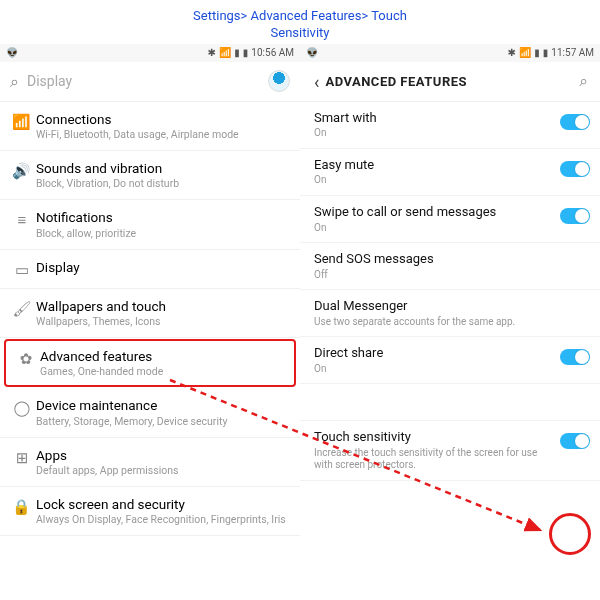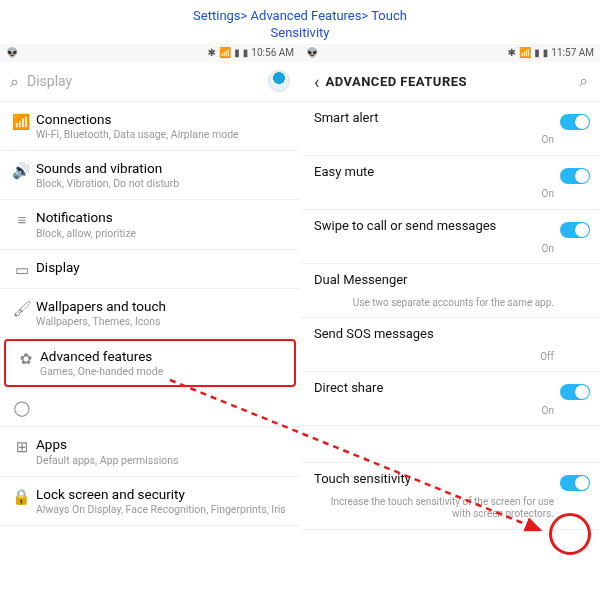--- a/index.html
+++ b/index.html
@@ -22,21 +22,21 @@
   .row .lbl { font-size: 13.5px; color: #000000; line-height: 1.2; }
   .row .sub { font-size: 10.5px; color: #999; line-height: 1.25; margin-top: 1px; }
   .row.highlight { border: 2px solid #e51b1b; border-radius: 4px; margin: 1px 4px; padding: 7px 6px; }
   .afhead { display: flex; align-items: center; height: 40px; padding: 0 8px; border-bottom: 1px solid #eee; }
   .afhead .back { font-size: 18px; color: #444; padding: 0 6px; }
   .afhead .aftitle { font-size: 13px; font-weight: 700; letter-spacing: 0.5px; color: #222; flex: 1; }
   .afhead .mag2 { color: #888; font-size: 15px; padding: 0 4px; }
   .arow { display: flex; align-items: flex-start; padding: 8px 10px 8px 14px; border-bottom: 1px solid #f2f2f2; }
   .arow .atxt { flex: 1; min-width: 0; padding-right: 6px; }
   .arow .albl { font-size: 13px; color: #111; line-height: 1.2; white-space: nowrap; overflow: hidden; text-overflow: ellipsis; }
-  .arow .asub { font-size: 10px; color: #999; line-height: 1.25; margin-top: 9px; text-align: right; }
+  .arow .asub { font-size: 10px; color: #999; line-height: 1.25; margin-top: 2px; }
   .toggle { width: 30px; height: 16px; border-radius: 10px; background: #29b6f6; position: relative; flex-shrink: 0; margin-top: 4px; }
   .toggle::after { content: ""; position: absolute; right: 1px; top: 1px; width: 14px; height: 14px; background: #fff; border-radius: 50%; box-shadow: 0 0 2px rgba(0,0,0,.2); }
   .toggle.empty { background: transparent; }
   .toggle.empty::after { display: none; }
   .circle-mark { position: absolute; width: 42px; height: 42px; border: 3px solid #e51b1b; border-radius: 50%; pointer-events: none; }
   svg.arrow { position: absolute; pointer-events: none; }
 </style>
 </head>
 <body>
 
@@ -104,20 +104,24 @@
         </div>
         <div class="row highlight">
           <div class="icon">✿</div>
           <div class="txt">
             <div class="lbl">Advanced features</div>
             <div class="sub">Games, One-handed mode</div>
           </div>
         </div>
         <div class="row">
           <div class="icon">◯</div>
+          <div class="txt">
+            <div class="lbl">Device maintenance</div>
+            <div class="sub">Battery, Storage, Memory, Device security</div>
+          </div>
         </div>
         <div class="row">
           <div class="icon">⊞</div>
           <div class="txt">
             <div class="lbl">Apps</div>
             <div class="sub">Default apps, App permissions</div>
           </div>
         </div>
         <div class="row">
           <div class="icon">🔒</div>
@@ -143,50 +147,50 @@
       </div>
     </div>
     <div class="afhead">
       <span class="back">‹</span>
       <span class="aftitle">ADVANCED FEATURES</span>
       <span class="mag2">⌕</span>
     </div>
     <div class="list" id="right-list">
         <div class="arow">
           <div class="atxt">
-            <div class="albl">Smart alert</div>
+            <div class="albl">Smart with</div>
             <div class="asub">On</div>
           </div>
           <div class="toggle"></div>
         </div>
         <div class="arow">
           <div class="atxt">
             <div class="albl">Easy mute</div>
             <div class="asub">On</div>
           </div>
           <div class="toggle"></div>
         </div>
         <div class="arow">
           <div class="atxt">
             <div class="albl">Swipe to call or send messages</div>
             <div class="asub">On</div>
           </div>
           <div class="toggle"></div>
+        </div>
+        <div class="arow">
+          <div class="atxt">
+            <div class="albl">Send SOS messages</div>
+            <div class="asub">Off</div>
+          </div>
+          <div class="toggle empty"></div>
         </div>
         <div class="arow">
           <div class="atxt">
             <div class="albl">Dual Messenger</div>
             <div class="asub">Use two separate accounts for the same app.</div>
-          </div>
-          <div class="toggle empty"></div>
-        </div>
-        <div class="arow">
-          <div class="atxt">
-            <div class="albl">Send SOS messages</div>
-            <div class="asub">Off</div>
           </div>
           <div class="toggle empty"></div>
         </div>
         <div class="arow">
           <div class="atxt">
             <div class="albl">Direct share</div>
             <div class="asub">On</div>
           </div>
           <div class="toggle"></div>
         </div>

